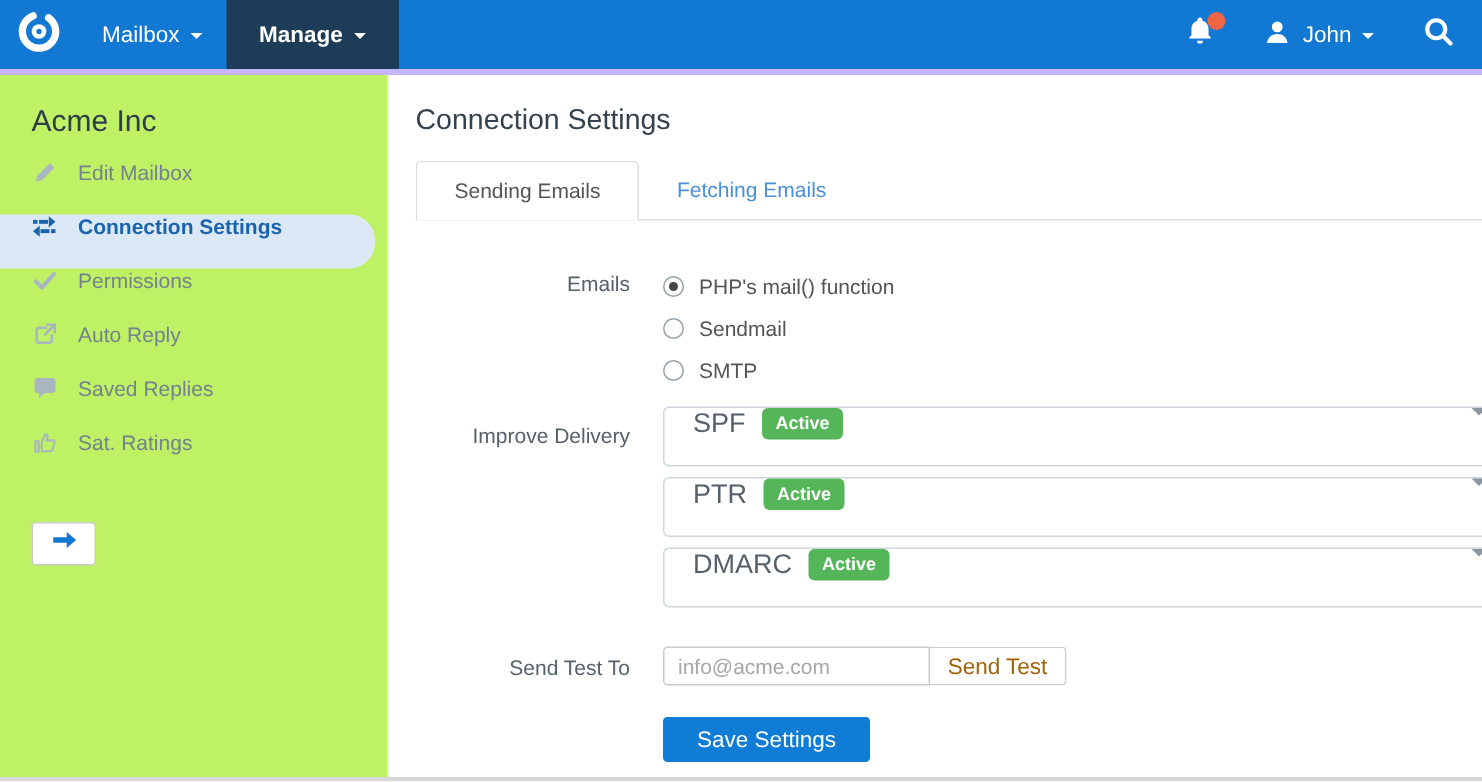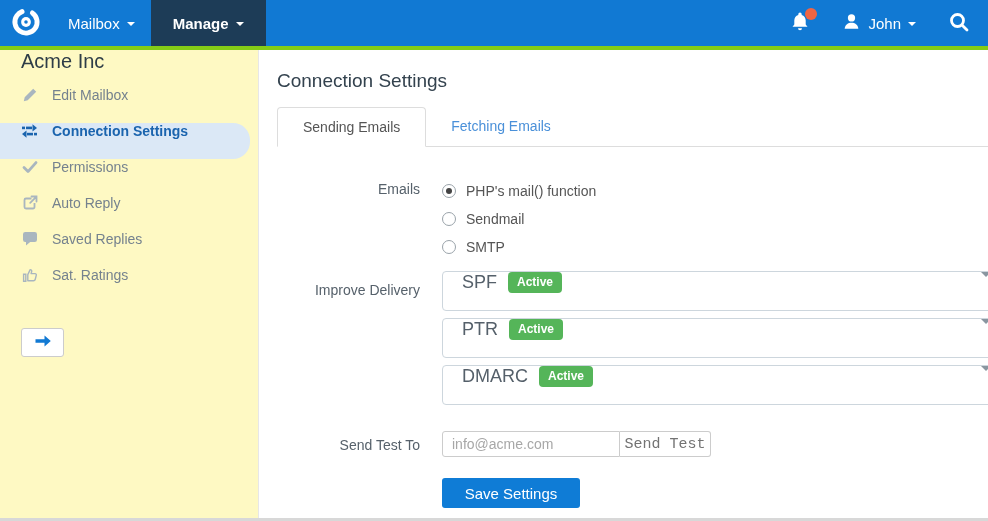--- a/index.html
+++ b/index.html
@@ -8,21 +8,21 @@
     font-family: "Liberation Sans", sans-serif;
     background: #fff;
     display: flex;
     flex-direction: column;
   }
 
   
   .topbar {
     height: 50px; flex: 0 0 50px;
     background: #1179d3;
-    border-bottom: 4px solid #84cc16;
+    border-bottom: 4px solid #c4b5fd;
     display: flex; align-items: stretch;
     color: #fff; font-size: 15px;
   }
   .logo-box { width: 52px; display: flex; align-items: center; justify-content: center; cursor: pointer; }
   .nav-item {
     padding: 0 16px; display: flex; align-items: center; gap: 7px;
     cursor: pointer; white-space: nowrap;
   }
   .nav-item.nav-active { background: #1d3c57; padding: 0 22px; font-weight: bold; }
   .caret-down {
@@ -40,21 +40,22 @@
   }
   .user-menu { display: flex; align-items: center; gap: 7px; margin-right: 32px; cursor: pointer; }
   .search-btn { margin-right: 18px; }
 
   
   .page { flex: 1; display: flex; min-height: 0; }
 
   
   .sidebar {
     width: 259px; flex: 0 0 259px;
-    background: #fef9c3; border-right: 1px solid #e7e7e7;
+    background: #bef264; border-right: 1px solid #e7e7e7;
+    padding-top: 20px;
   }
   .sidebar-title {
     font-size: 20px; color: #2e3d47; font-weight: 400;
     margin: 0 0 14px 21px;
   }
   .side-item {
     height: 36px; display: flex; gap: 14px;
     padding-left: 21px; color: #75828e; font-size: 14px; cursor: pointer;
   }
   .side-item .s-icon { color: #a9b6bf; display: flex; width: 17px; justify-content: center; }
@@ -125,22 +126,22 @@
   .frow.sendtest .flabel { padding-top: 6px; }
   .input-group { display: flex; }
   .test-input {
     width: 178px; height: 26px; border: 1px solid #ccc; border-radius: 3px 0 0 3px;
     padding: 0 9px; font-size: 14px; color: #555; outline: none;
     font-family: "Liberation Sans", sans-serif;
   }
   .test-input::placeholder { color: #a7a7a7; }
   .test-btn {
     height: 26px; width: 91px; background: #fff; border: 1px solid #ccc; border-left: 0;
-    border-radius: 0 3px 3px 0; font-size: 15px; color: #737373; cursor: pointer;
-    font-family: Liberation Mono, monospace;
+    border-radius: 0 3px 3px 0; font-size: 15px; color: #a16207; cursor: pointer;
+    font-family: Liberation Sans, sans-serif;
   }
   .save-btn {
     width: 138px; height: 30px; background: #0f7cd6; border: none; border-radius: 3px;
     color: #fff; font-size: 15px; cursor: pointer;
     font-family: "Liberation Sans", sans-serif;
   }
 
   .bottom-strip { flex: 0 0 3px; height: 3px; background: #d8d8d8; }
 </style>
 </head>

